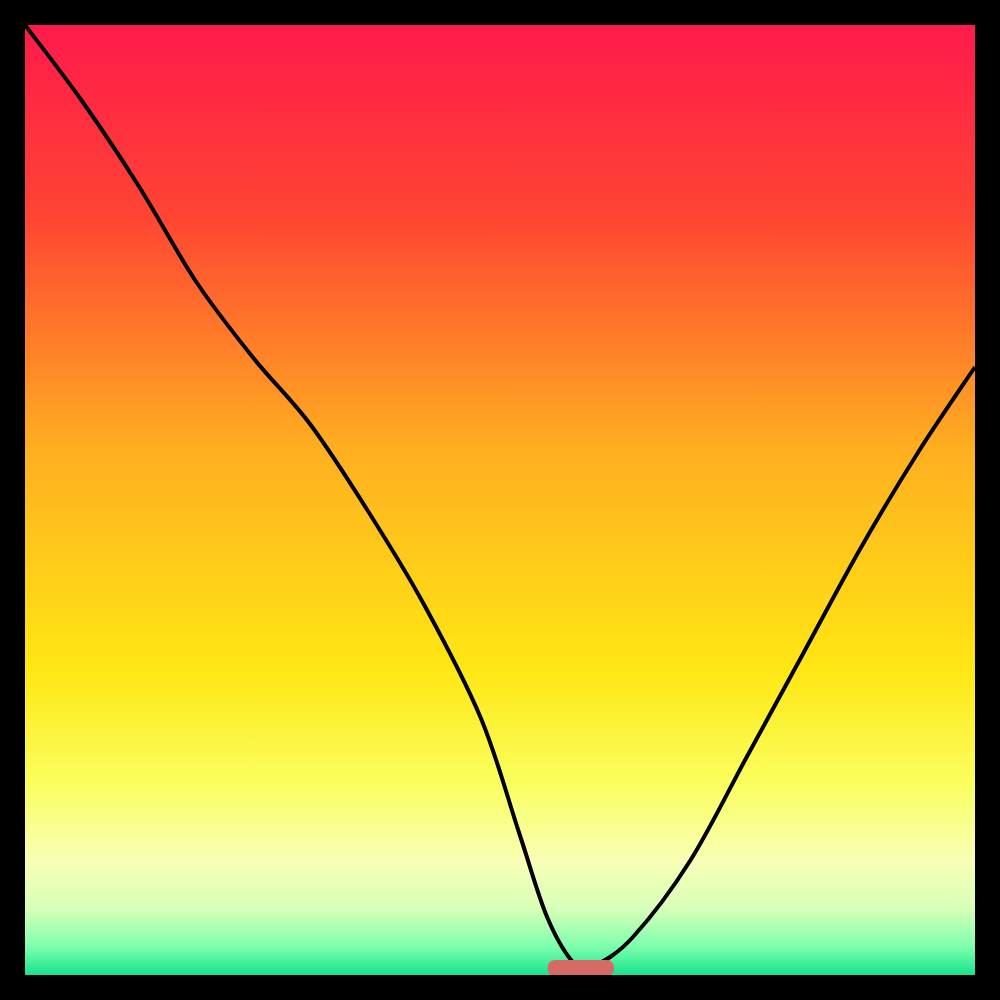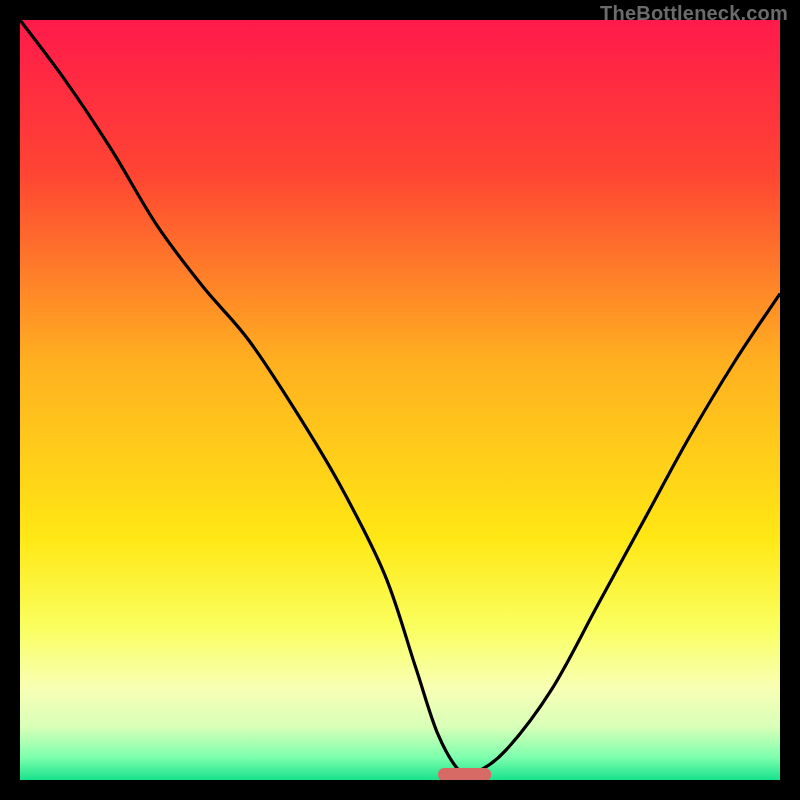--- a/index.html
+++ b/index.html
@@ -34,21 +34,20 @@
     font-weight: 600;
     color: #6b6b6b;
     letter-spacing: 0.2px;
   }
   svg { display: block; }
 </style>
 </head>
 <body>
 
 <div class="frame">
-  <div class="watermark">TheBottleneck.com</div>
 
   <div class="plot">
     <svg id="chart-svg" width="760" height="760" viewBox="0 0 760 760">
       <defs>
         <linearGradient id="bg-grad" x1="0" y1="0" x2="0" y2="1">
             <stop offset="0%" stop-color="#ff1a4b"></stop>
             <stop offset="20%" stop-color="#ff4433"></stop>
             <stop offset="45%" stop-color="#ffb020"></stop>
             <stop offset="68%" stop-color="#ffe714"></stop>
             <stop offset="80%" stop-color="#faff60"></stop>

